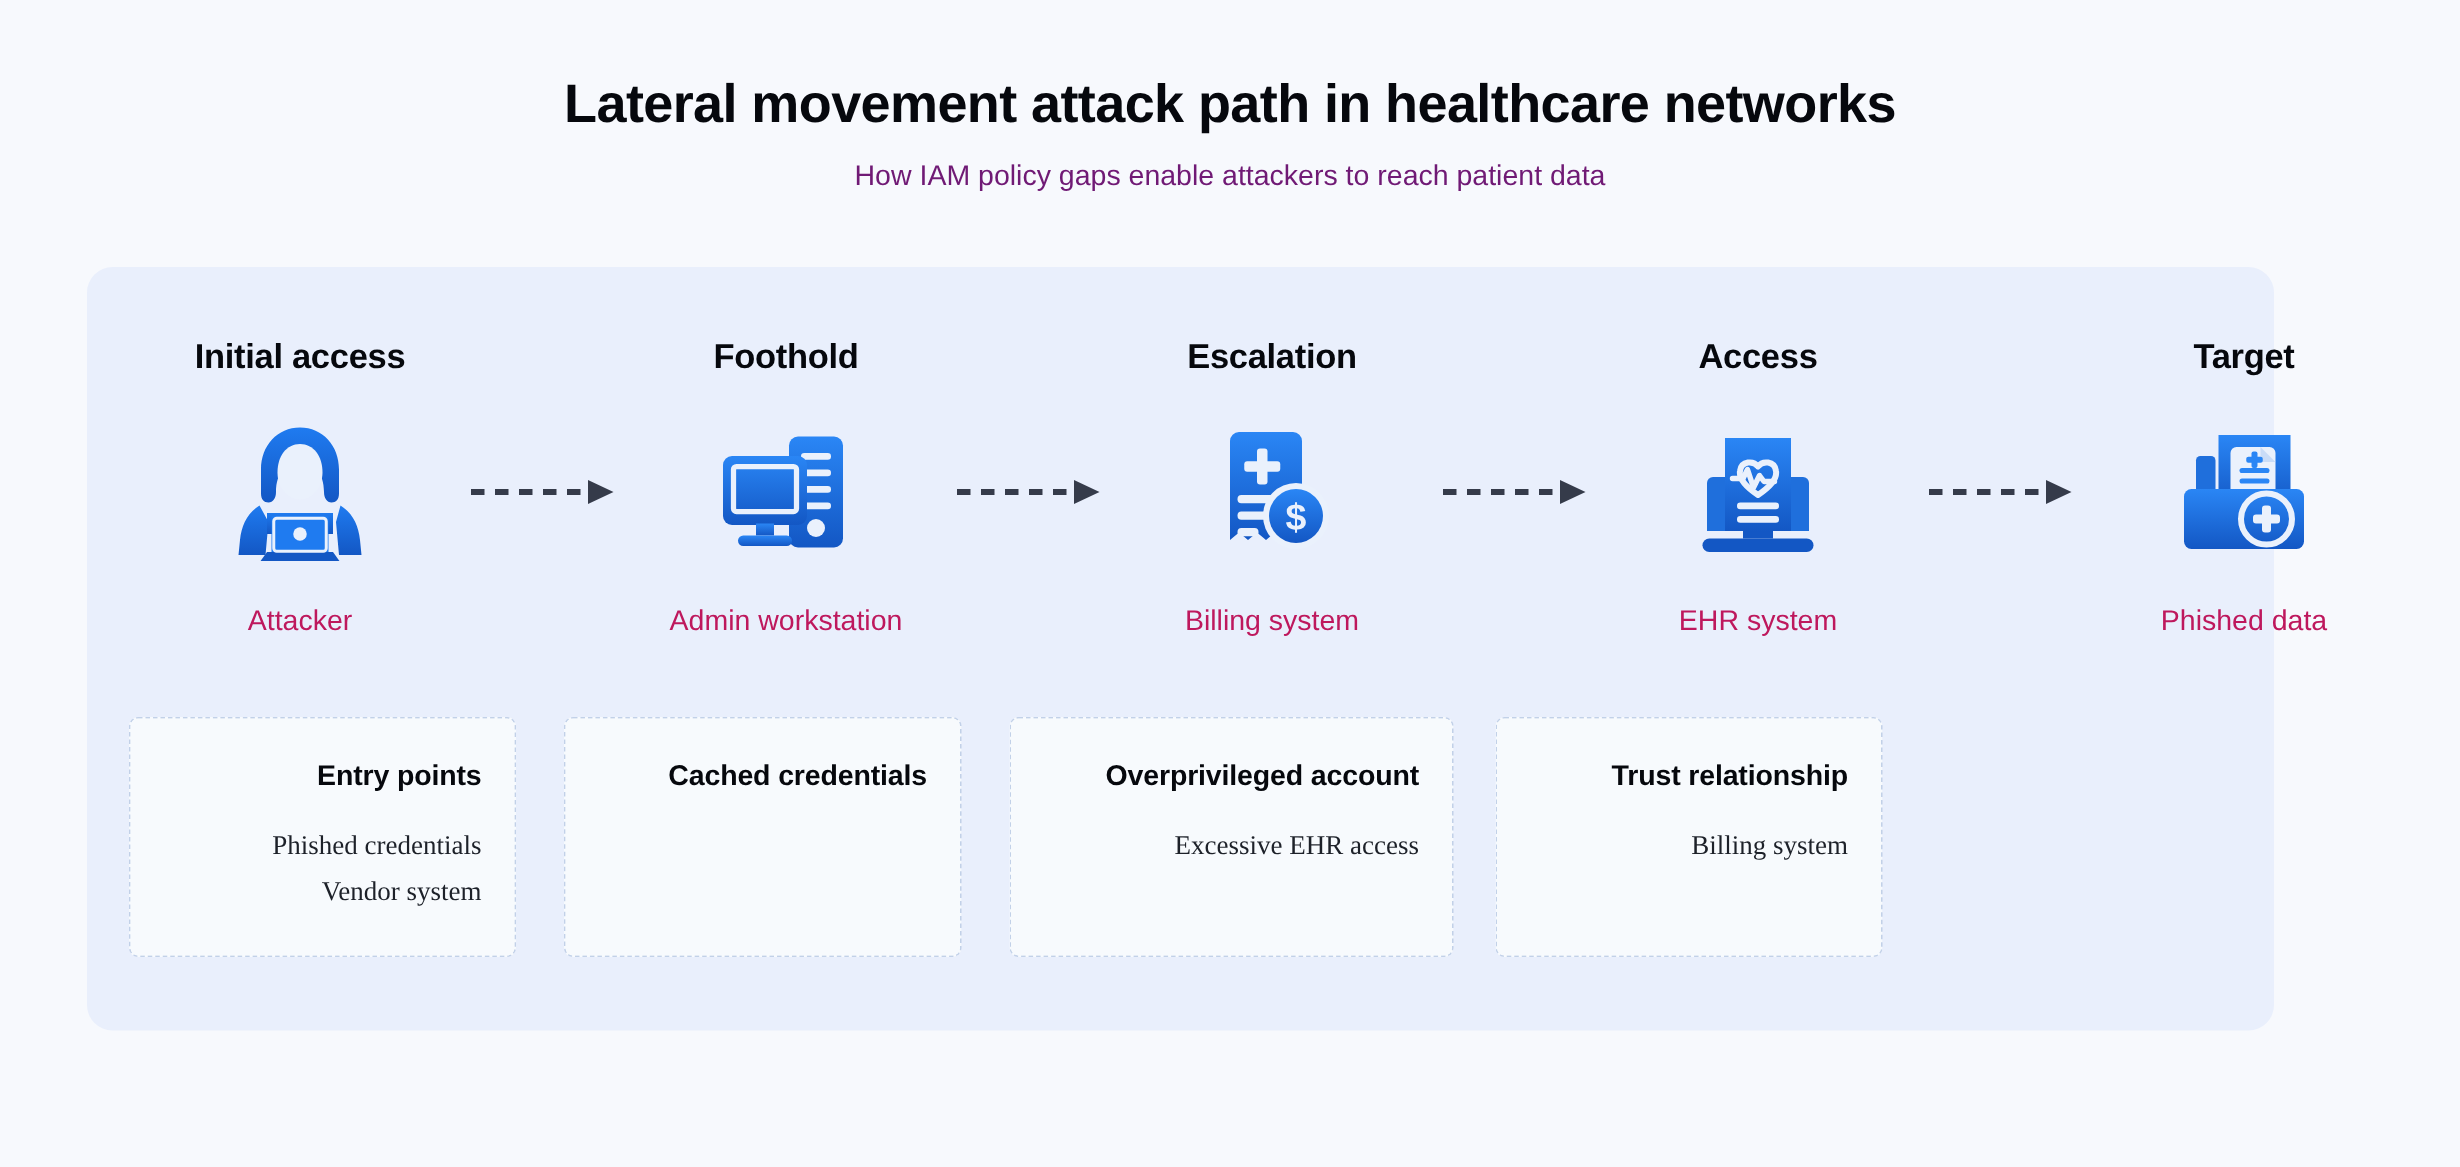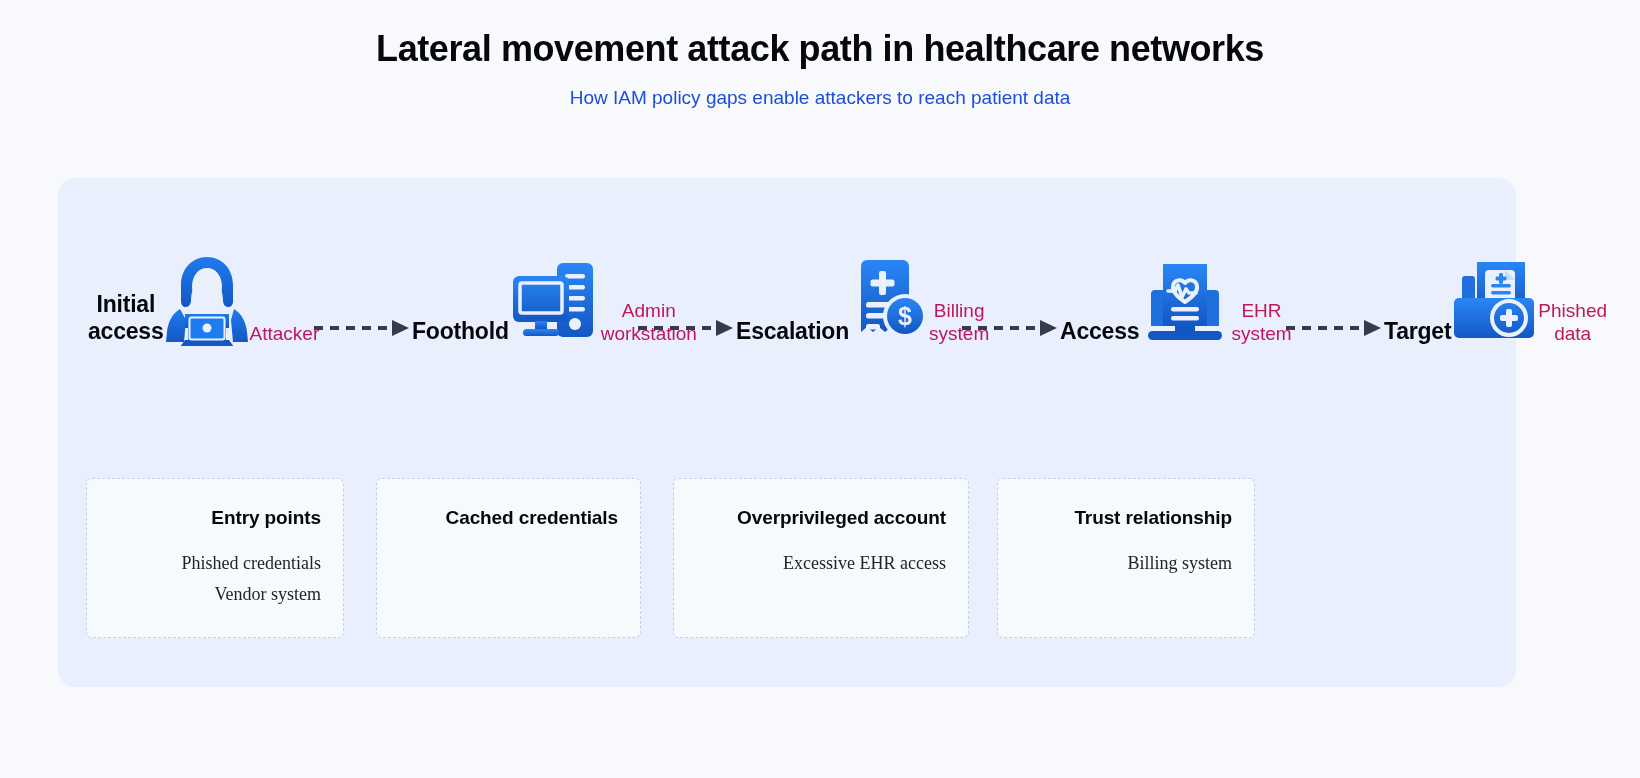--- a/index.html
+++ b/index.html
@@ -11,33 +11,33 @@
     height: 778px;
     background: #f7f9fd;
     font-family: "Liberation Sans", sans-serif;
     overflow: hidden;
     -webkit-font-smoothing: antialiased;
   }
 
   .page { position: relative; width: 1640px; height: 778px; }
 
   
-  .header { padding-top: 28px; text-align: center; }
+  .header { padding-top: 48px; text-align: center; }
   .title {
     font-size: 36px;
     font-weight: 700;
     color: #06080d;
     letter-spacing: -0.4px;
     margin: 0;
     line-height: 1.15;
   }
   .subtitle {
     font-size: 19px;
     font-weight: 400;
-    color: #1d4ed8;
+    color: #701a75;
     margin: 17px 0 0 0;
     line-height: 1.3;
   }
 
   
   .panel {
     position: absolute;
     left: 58px;
     top: 178px;
     width: 1458px;
@@ -54,22 +54,22 @@
     width: 100%;
     display: flex;
     align-items: flex-start;
     padding: 46px 30px 0 30px;
     box-sizing: border-box;
   }
   .node {
     width: 224px;
     flex: 0 0 224px;
     display: flex;
-    flex-direction: row;
-    align-items: flex-end;
+    flex-direction: column;
+    align-items: center;
   }
   .stage-label {
     font-size: 23px;
     font-weight: 700;
     color: #06080d;
     letter-spacing: -0.2px;
     line-height: 1.2;
     text-align: center;
   }
   .icon-wrap {

